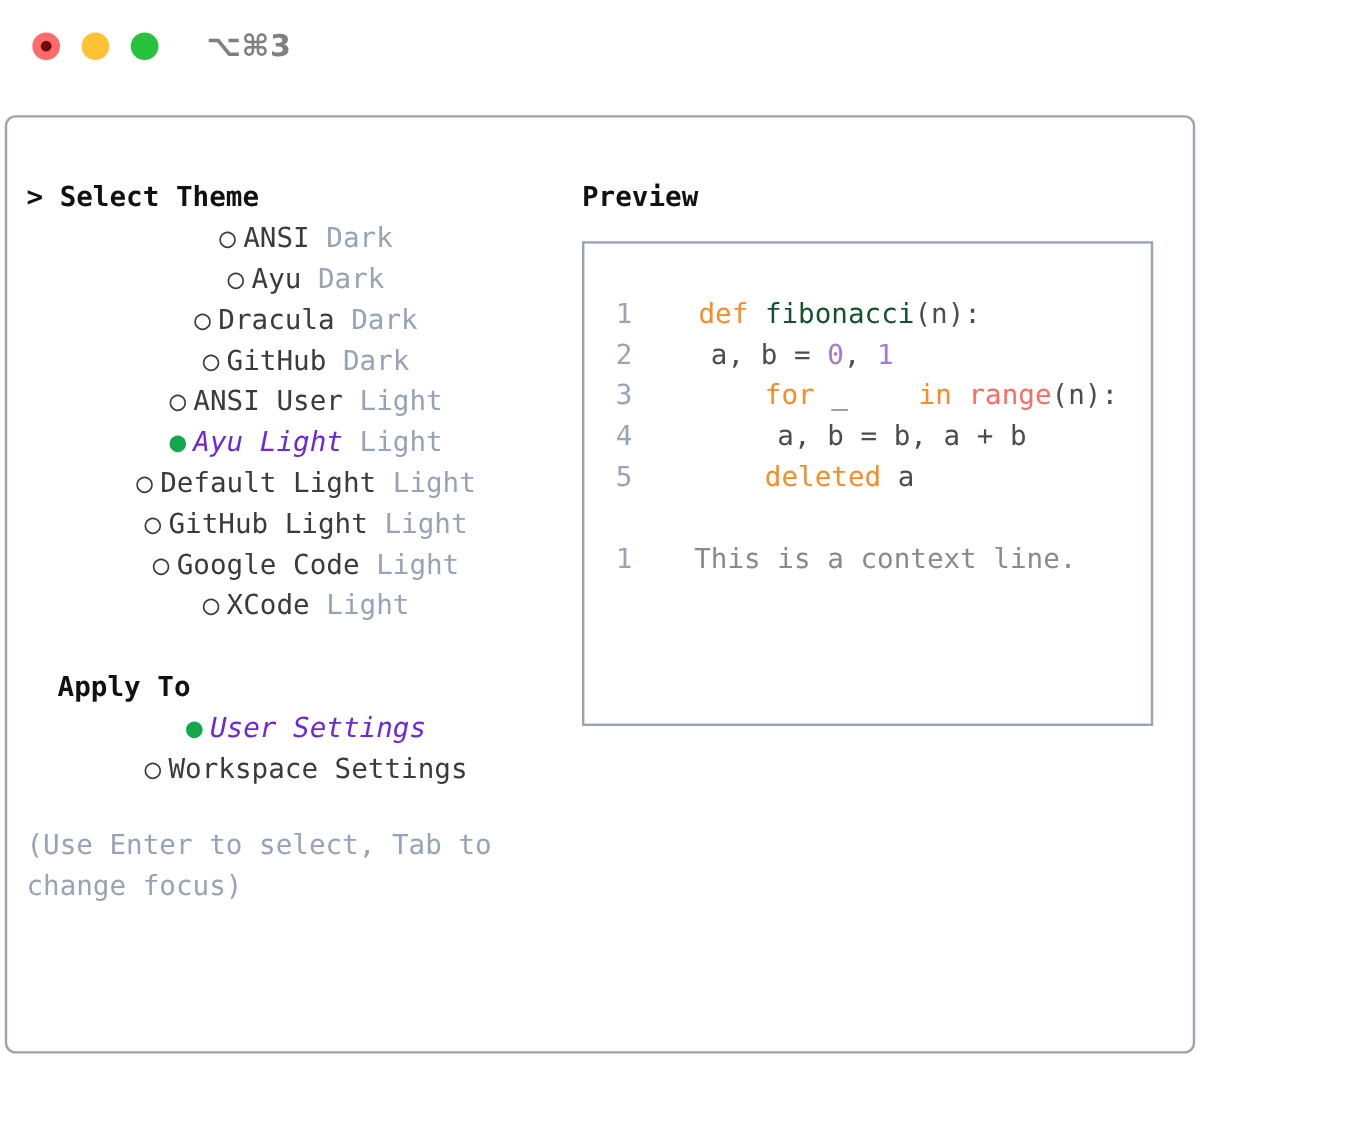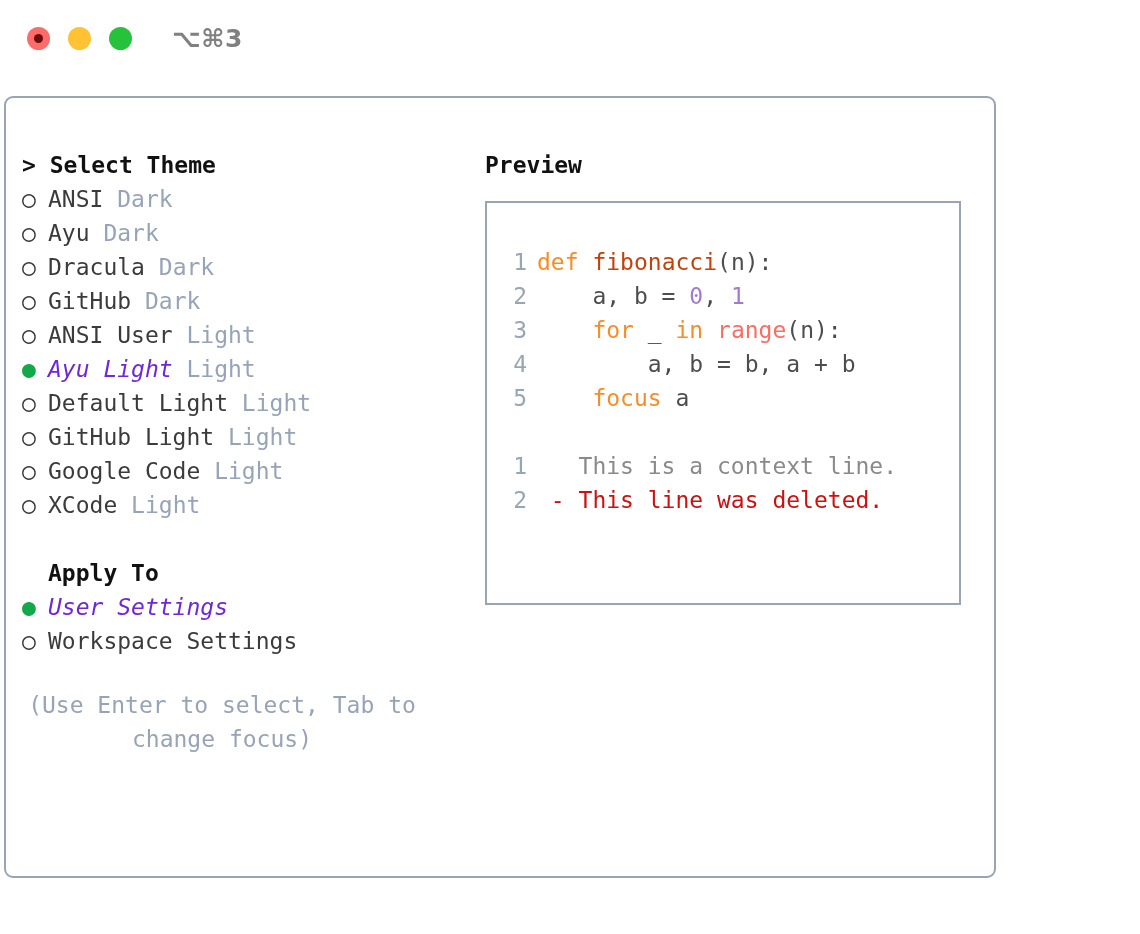--- a/index.html
+++ b/index.html
@@ -92,20 +92,21 @@
     line-height: 34px;
     white-space: pre;
   }
   .list-row {
     font-size: 23px;
     height: 34px;
     line-height: 34px;
     color: #3b3b3b;
     white-space: pre;
     display: block;
+    text-align: center;
   }
   .marker {
     display: inline-block;
     width: 26px;
     color: #3b3b3b;
   }
   .marker-sel { color: #13a84a; }
   .label-sel { color: #6d28d9; font-style: italic; }
   .variant {
     color: #97a3b6;
@@ -119,21 +120,20 @@
     line-height: 34px;
     white-space: pre;
     padding-left: 26px;
   }
   .hint {
     margin-top: 30px;
     font-size: 23px;
     line-height: 34px;
     color: #97a3b6;
     width: 400px;
-    text-align: center;
   }
   
   .right-col {
     position: absolute;
     left: 479px;
     top: 50px;
     width: 490px;
   }
   .preview-title {
     font-size: 23px;
@@ -157,22 +157,22 @@
     height: 34px;
     white-space: pre;
   }
   .ln {
     color: #9aa5b4;
     display: inline-block;
     width: 22px;
     text-align: right;
     margin-right: 10px;
   }
-  .kw      { color: #f78c28; }
-  .fn      { color: #c2410c; }
+  .kw      { color: #f78c28; margin-left: 45px; }
+  .fn      { color: #14532d; }
   .builtin { color: #fa6d63; text-align: center; }
   .num     { color: #a37acc; }
   .plain   { color: #4d4d4d; }
   .blank-line { height: 34px; }
   .diff-ctx { color: #8a8a8a; }
   .diff-del { color: #cc1111; }
   .diff-add { color: #13c413; }
 </style>
 </head>
 <body>
@@ -220,25 +220,24 @@
 
       <div class="right-col">
         <div class="preview-title">Preview</div>
 
         <div class="preview-box">
           <div id="code-block">
               <div class="code-line"><span class="ln">1</span><span class="kw">def</span><span class="plain"> </span><span class="fn">fibonacci</span><span class="plain">(n):</span></div>
               <div class="code-line"><span class="ln">2</span><span class="plain">    a, b = </span><span class="num">0</span><span class="plain">, </span><span class="num">1</span></div>
               <div class="code-line"><span class="ln">3</span><span class="plain">    </span><span class="kw">for</span><span class="plain"> _ </span><span class="kw">in</span><span class="plain"> </span><span class="builtin">range</span><span class="plain">(n):</span></div>
               <div class="code-line"><span class="ln">4</span><span class="plain">        a, b = b, a + b</span></div>
-              <div class="code-line"><span class="ln">5</span><span class="plain">    </span><span class="kw">focus</span><span class="plain"> a</span></div>
+              <div class="code-line"><span class="ln">5</span><span class="plain">    </span><span class="kw">deleted</span><span class="plain"> a</span></div>
             </div>
           <div class="blank-line"></div>
           <div id="diff-block">
               <div class="code-line"><span class="ln">1</span><span class="diff-ctx">   This is a context line.</span></div>
-              <div class="code-line"><span class="ln">2</span><span class="diff-del"> - This line was deleted.</span></div>
             </div>
         </div>
       </div>
 
     </div>
   </div>
 </div>
 
 </body></html>

